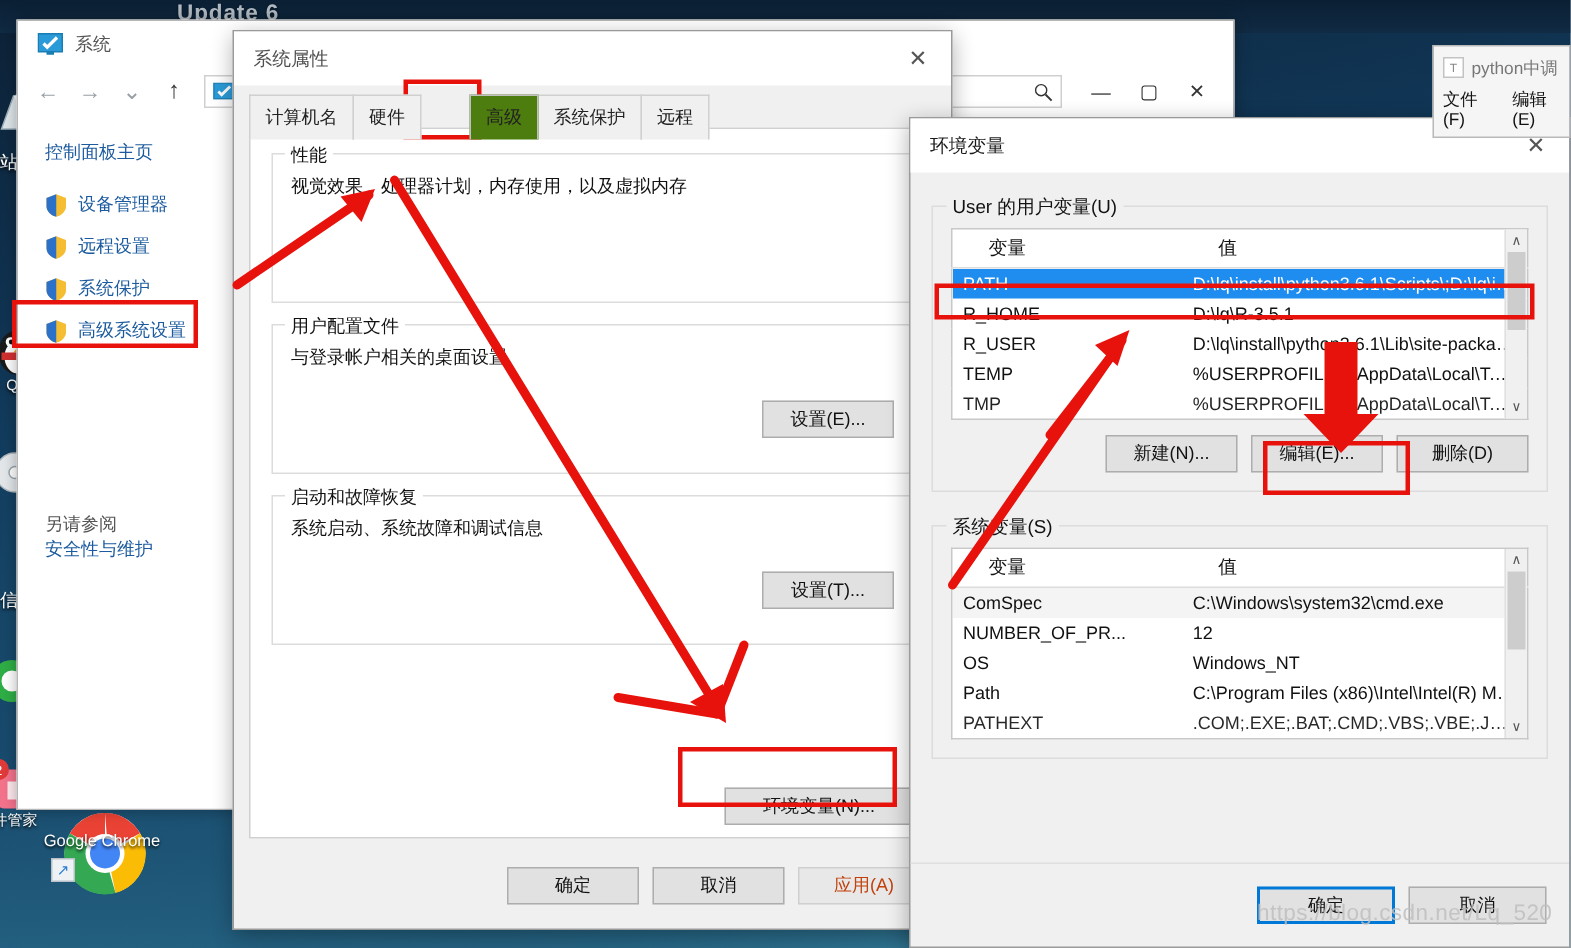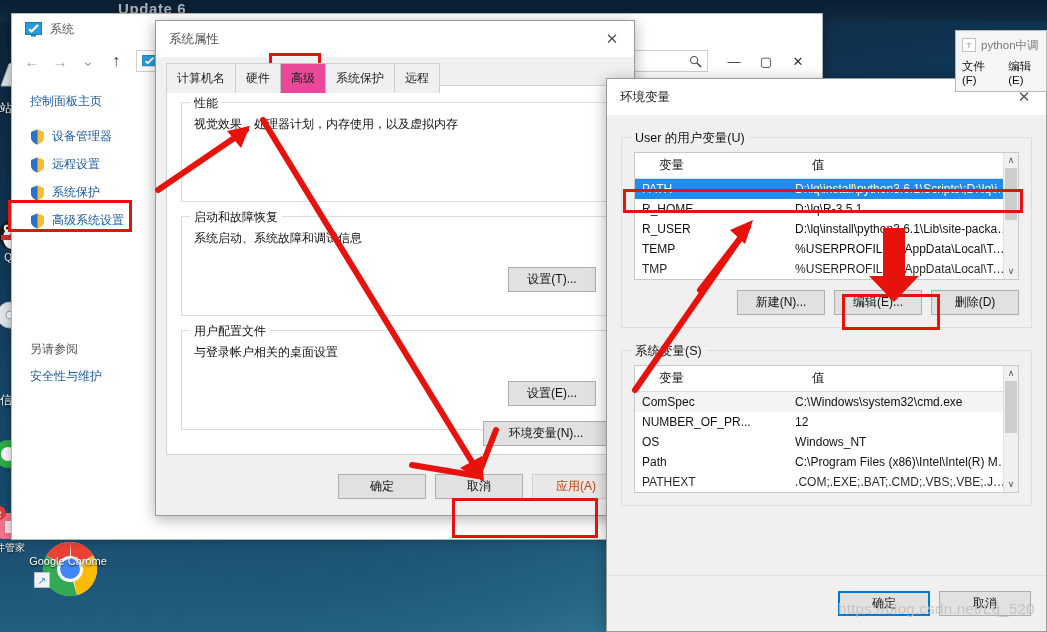--- a/index.html
+++ b/index.html
@@ -78,38 +78,38 @@
   }
   #cpl-winbtns { display:flex; margin-left:6px; }
   #cpl-winbtns div { width:32px; height:25px; display:flex; align-items:center;
         justify-content:center; font-size:13px; color:#333; }
   #cpl-body { display:flex; height:calc(100% - 63px); }
   #cpl-side { width:152px; padding:16px 0 0 18px; background:#fff; }
   .side-home { font-size:12px; color:#1b5a9e; margin-bottom:18px; }
   .side-item { display:flex; align-items:center; gap:7px; margin-bottom:11px; font-size:12px; color:#1b5a9e; }
   .shield { width:15px; height:16px; flex:none; }
   .side-foot { margin-top:112px; }
-  .side-foot .hd { font-size:12px; color:#555; margin-bottom:10px; }
+  .side-foot .hd { font-size:12px; color:#555; margin-bottom:0; }
   .side-foot .lk { font-size:12px; color:#1b5a9e; }
 
   
   .dlg { position:absolute; background:#f0f0f0; border:1px solid #9a9a9a;
          box-shadow:0 3px 14px rgba(0,0,0,.32); }
   .dlg-title { height:36px; background:#fff; display:flex; align-items:center;
                padding-left:13px; font-size:12.5px; color:#4f4f4f; }
   .dlg-title .x { margin-left:auto; width:44px; height:34px; display:flex;
                   align-items:center; justify-content:center;
                   font-size:15px; color:#555; }
 
   
-  #sysprop { left:155px; top:20px; width:480px; height:496px; background:#f0f0f0; }
+  #sysprop { left:155px; top:20px; width:480px; height:600px; background:#f0f0f0; }
   #sp-tabs { display:flex; margin:6px 0 0 10px; font-size:12px; position:relative; z-index:2; }
   .tab { padding:6px 10px 6px; border:1px solid #d0d0d0; border-bottom:none;
          background:#f0f0f0; color:#222; margin-right:-1px; }
-  .tab.active { background:#ec4899; border-color:#c0c0c0; position:relative; z-index:3;}
+  .tab.active { background:#4d7c0f; border-color:#c0c0c0; position:relative; z-index:3;margin-left:33px;}
   #sp-panel { position:absolute; left:10px; right:10px; top:64px; bottom:60px;
               background:#fff; border:1px solid #d0d0d0; padding:16px 14px 0; }
   .hint { font-size:12px; color:#111; margin-bottom:15px; }
   .group { border:1px solid #dcdcdc; margin-bottom:14px; padding:9px 12px 10px;
            position:relative; }
   .group > .gtitle { position:absolute; top:-8px; left:8px; background:#fff;
                      padding:0 4px; font-size:12px; color:#111; }
   .gdesc { font-size:12px; color:#111; margin:4px 0 0; }
   .btnrow { display:flex; justify-content:flex-end; margin-top:20px; }
   .wbtn { min-width:88px; height:25px; background:#e1e1e1; border:1px solid #adadad;
@@ -334,32 +334,32 @@
   </div>
 
   <div id="sp-panel">
 
     <div class="group" style="height:100px;">
       <div class="gtitle">性能</div>
       <div class="gdesc">视觉效果，处理器计划，内存使用，以及虚拟内存</div>
     </div>
 
     <div class="group" style="height:100px;">
+      <div class="gtitle">用户配置文件</div>
+      <div class="gdesc">与登录帐户相关的桌面设置</div>
+      <div class="btnrow">
+        <div class="wbtn">设置(E)...</div>
+      </div>
+    </div>
+
+    <div class="group" style="height:100px;">
       <div class="gtitle">启动和故障恢复</div>
       <div class="gdesc">系统启动、系统故障和调试信息</div>
       <div class="btnrow">
         <div class="wbtn">设置(T)...</div>
-      </div>
-    </div>
-
-    <div class="group" style="height:100px;">
-      <div class="gtitle">用户配置文件</div>
-      <div class="gdesc">与登录帐户相关的桌面设置</div>
-      <div class="btnrow">
-        <div class="wbtn">设置(E)...</div>
       </div>
     </div>
 
     <div id="sp-envrow">
       <div class="wbtn" style="min-width:126px;">环境变量(N)...</div>
     </div>
   </div>
 
   <div id="sp-foot">
     <div class="wbtn">确定</div>

